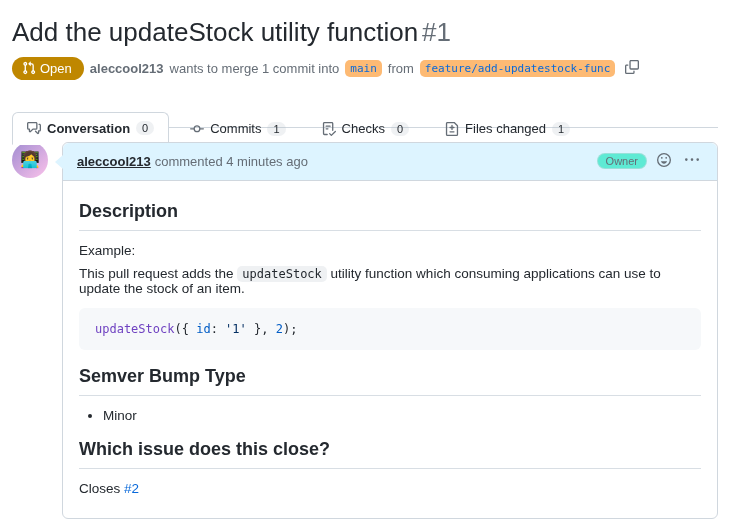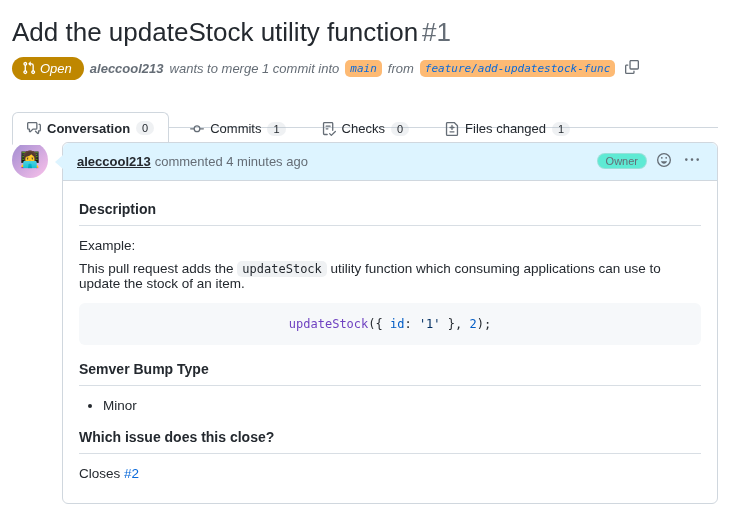--- a/index.html
+++ b/index.html
@@ -21,21 +21,20 @@
   }
   .pr-number { color: #656d76; font-weight: 300; }
   .meta-row {
     display: flex;
     align-items: center;
     gap: 6px;
     margin-bottom: 14px;
     color: #656d76;
     font-size: 13px;
     flex-wrap: wrap;
-    font-style: italic;
   }
   .state-badge {
     background: #bf8700;
     color: #fff;
     border-radius: 999px;
     padding: 4px 12px 4px 10px;
     font-size: 13px;
     font-weight: 500;
     display: inline-flex;
     align-items: center;
@@ -130,21 +129,21 @@
     border: 1px solid #d0d7de80;
     border-radius: 999px;
     padding: 1px 8px;
     font-size: 11px;
     color: #656d76;
     background: #5eead4;
   }
   .hdr-icon { color: #656d76; padding: 2px 4px; cursor: pointer; margin-left: 6px; }
   .comment-body { padding: 4px 16px 14px 16px; font-size: 13.5px; }
   .comment-body h3 {
-    font-size: 14px; font-weight: 600;
+    font-size: 18px; font-weight: 600;
     border-bottom: 1px solid #d8dee4;
     padding-bottom: 8px;
     margin: 16px 0 12px 0;
   }
   .comment-body p { margin: 8px 0; }
   .code-inline {
     font-family: ui-monospace, SFMono-Regular, Menlo, monospace;
     font-size: 12px;
     background: #afb8c133;
     padding: 1px 5px;
@@ -152,21 +151,20 @@
   }
   .code-block {
     background: #f6f8fa;
     border-radius: 6px;
     padding: 14px 16px;
     font-family: ui-monospace, SFMono-Regular, Menlo, monospace;
     font-size: 12px;
     margin: 12px 0;
     white-space: pre;
     overflow-x: auto;
-    text-align: center;
   }
   .tok-fn { color: #6f42c1; }
   .tok-key { color: #005cc5; }
   .tok-str { color: #032f62; }
   .tok-num { color: #005cc5; }
   ul.tight { margin: 6px 0 12px 24px; padding: 0; }
   ul.tight li { margin: 2px 0; }
   .link { color: #0969da; text-decoration: none; }
   .footer-row { position: relative; display:flex; align-items:center; margin-top:10px;}
 </style>

